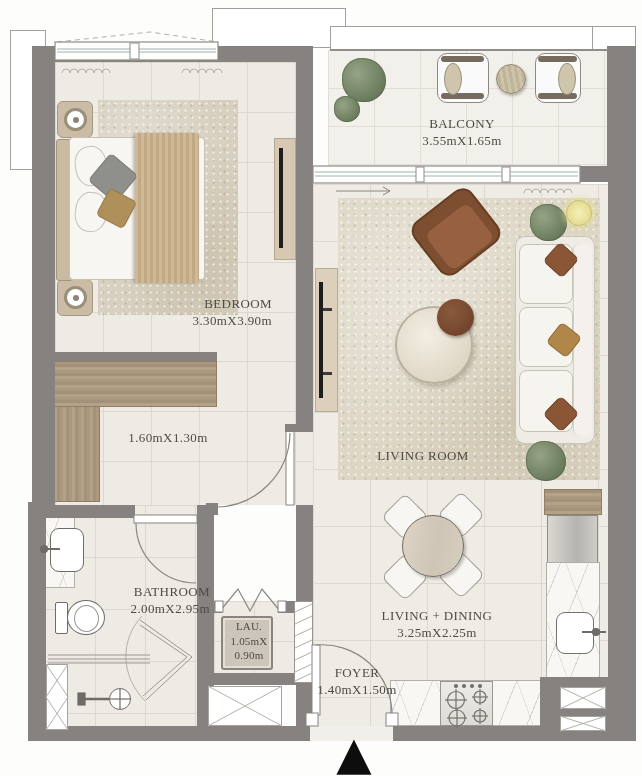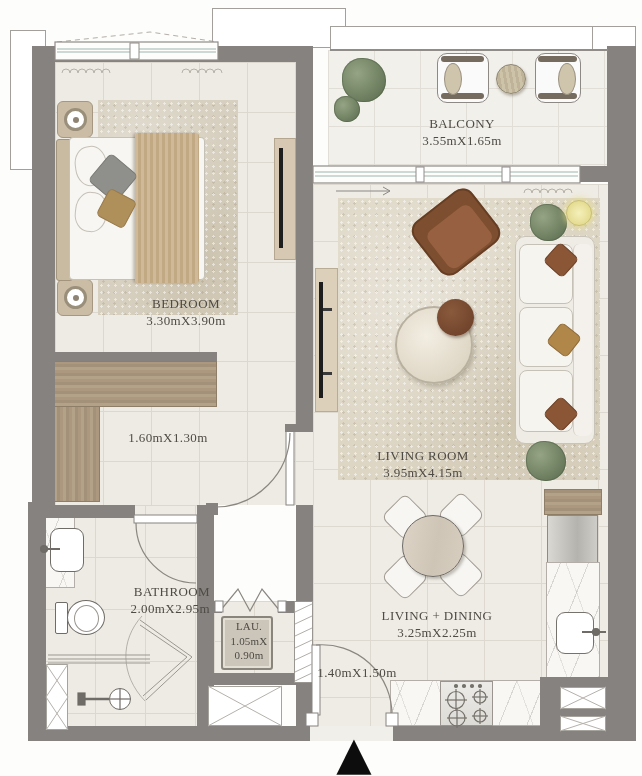--- a/index.html
+++ b/index.html
@@ -284,46 +284,46 @@
     <div class="abs" style="left:6px;top:9px;width:16px;height:30px;background:#cfc5ac;border:1px solid #9a9180;border-radius:50%;"></div>
   </div>
   <div class="abs" style="left:496px;top:64px;width:30px;height:30px;border-radius:50%;border:1px solid #8f8672;box-sizing:border-box;
        background:repeating-linear-gradient(80deg,#cdc3a8 0 3px,#bfb499 3px 6px);box-shadow:1px 2px 3px rgba(90,80,60,.4);"></div>
   <div class="white-box" style="left:535px;top:53px;width:46px;height:50px;border-radius:10px;border:1.5px solid #8d8984;background:#fbfafa;">
     <div class="abs" style="left:2px;top:2px;width:39px;height:6px;background:#756b5e;border-radius:3px;"></div>
     <div class="abs" style="left:2px;top:39px;width:39px;height:6px;background:#756b5e;border-radius:3px;"></div>
     <div class="abs" style="left:22px;top:9px;width:16px;height:30px;background:#cfc5ac;border:1px solid #9a9180;border-radius:50%;"></div>
   </div>
 
-  <div class="room-label" style="left:116px;top:295px;width:140px;">
+  <div class="room-label" style="left:132px;top:295px;width:140px;text-align:right;">
     <span>BEDROOM</span>
     <span>3.30mX3.90m</span>
   </div>
   <div class="room-label" style="left:88px;top:429px;width:160px;">
     <span>1.60mX1.30m</span>
   </div>
   <div class="room-label" style="left:70px;top:583px;width:140px;text-align:right;">
     <span>BATHROOM</span>
     <span>2.00mX2.95m</span>
   </div>
   <div class="room-label small" style="left:221px;top:619px;width:56px;">
     <span>LAU.</span>
     <span>1.05mX</span>
     <span>0.90m</span>
   </div>
   <div class="room-label" style="left:297px;top:664px;width:120px;">
+    <span>FOYER</span>
     <span>1.40mX1.50m</span>
   </div>
   <div class="room-label" style="left:357px;top:607px;width:160px;">
     <span>LIVING + DINING</span>
     <span>3.25mX2.25m</span>
   </div>
   <div class="room-label" style="left:343px;top:447px;width:160px;">
     <span>LIVING ROOM</span>
-    <span>3.95mX4.15m</span>
   </div>
   <div class="room-label" style="left:382px;top:115px;width:160px;">
     <span>BALCONY</span>
     <span>3.55mX1.65m</span>
   </div>
 
   <div id="entrance-arrow" style="left:326px;top:730px;width:56px;text-align:center;">▲</div>
 </div>
 
 </body></html>

